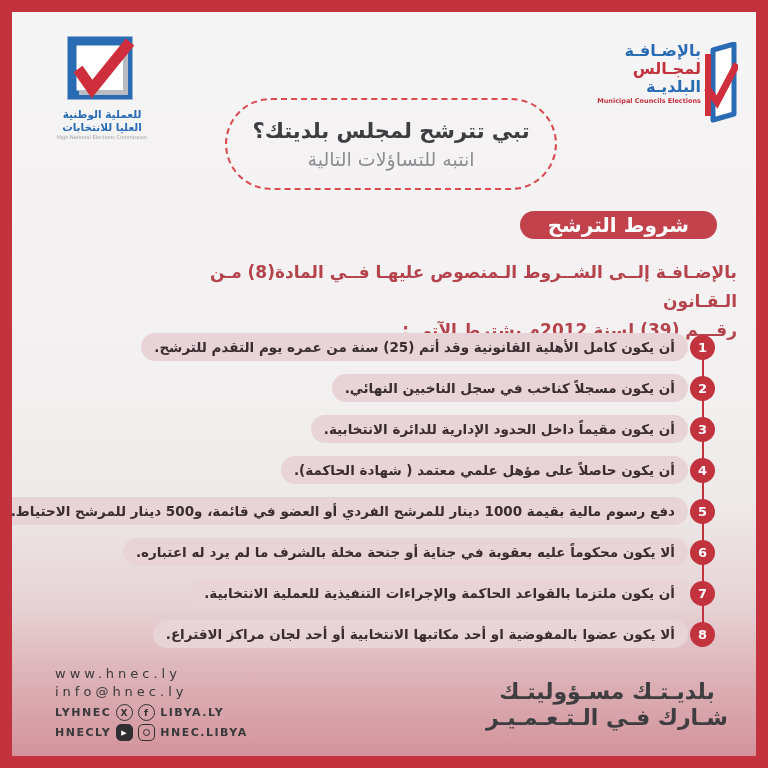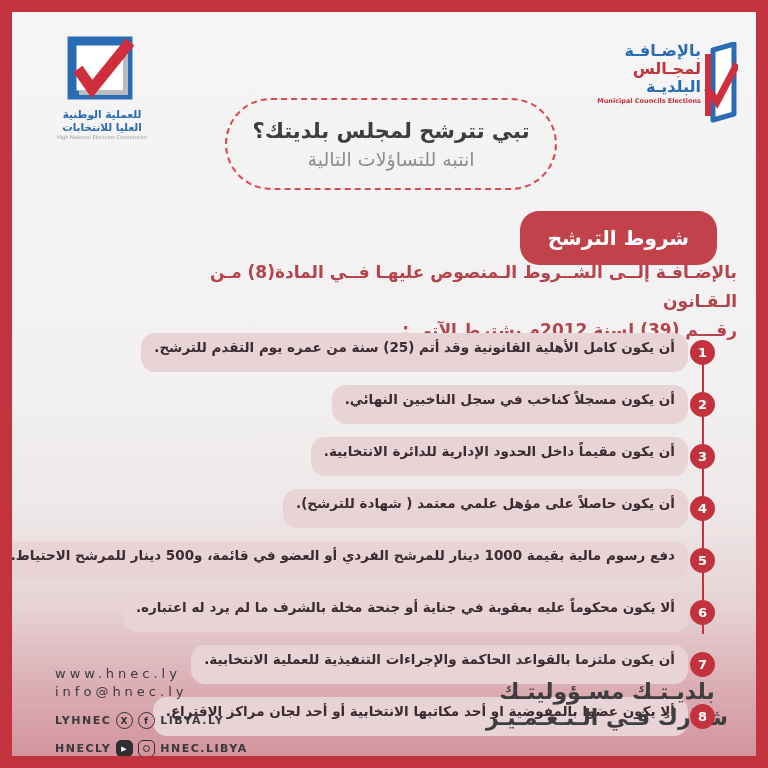--- a/index.html
+++ b/index.html
@@ -25,37 +25,37 @@
   .question-box{
     position:absolute;left:213px;top:86px;width:332px;height:92px;box-sizing:border-box;
     border:2px dashed var(--dash-red,#d94a52);border-radius:46px;
     display:flex;flex-direction:column;justify-content:center;align-items:center;gap:5px;
   }
   .q-title{color:var(--title-dark,#3e3d3f);font-size:21px;font-weight:700;}
   .q-sub{color:var(--subtitle-gray,#8e8d8f);font-size:19px;font-weight:400;}
   
   .badge{
     position:absolute;top:199px;right:39px;background:var(--badge-red,#c2424c);color:#fff;
-    font-size:20px;font-weight:700;padding:15px 28px;border-radius:19px;line-height:24px;
+    font-size:20px;font-weight:700;padding:2px 28px;border-radius:19px;line-height:24px;
   }
   .intro{position:absolute;top:246px;right:19px;width:565px;text-align:right;
     color:var(--intro-red,#b4434c);font-size:17px;font-weight:700;line-height:29px;}
   
   .items{position:absolute;top:321px;right:41px;left:15px;display:flex;flex-direction:column;gap:13px;}
   .rail{position:absolute;top:14px;right:11.5px;width:2px;height:287px;background:var(--accent-red,#c2333e);}
   .item-row{display:flex;align-items:center;gap:2px;position:relative;}
   .num{flex:0 0 25px;width:25px;height:25px;border-radius:50%;background:var(--accent-red,#c2333e);
     color:#fff;font-size:13px;font-weight:700;display:flex;align-items:center;justify-content:center;
     direction:ltr;z-index:1;}
-  .pill{background:var(--pill-bg,#e8d4d7);border-radius:14px;height:39px;line-height:28px;
+  .pill{background:var(--pill-bg,#e8d4d7);border-radius:14px;height:28px;line-height:28px;
     padding:0 13px;font-size:13.5px;font-weight:700;color:var(--item-text,#3a2c30);white-space:nowrap;}
   
   .footer-left{position:absolute;left:43px;top:653px;direction:ltr;color:var(--footer-text,#39393b);}
   .web-line{font-size:13px;letter-spacing:4px;font-weight:500;line-height:18px;}
-  .social-row{display:flex;align-items:center;gap:5px;margin-top:11px;font-size:11px;letter-spacing:1.5px;font-weight:700;}
+  .social-row{display:flex;align-items:center;gap:5px;margin-top:3px;font-size:11px;letter-spacing:1.5px;font-weight:700;}
   .sicon{box-sizing:border-box;width:17px;height:17px;border:1.6px solid #2f2f31;border-radius:50%;
     display:flex;align-items:center;justify-content:center;font-size:9px;font-weight:700;color:#2f2f31;}
   .sicon.yt{border-radius:5px;background:#2f2f31;color:#fff;font-size:7px;}
   .sicon.ig{border-radius:5px;}
   .ig-dot{box-sizing:border-box;width:7px;height:7px;border:1.5px solid #2f2f31;border-radius:50%;}
   .footer-right{position:absolute;right:28px;top:667px;text-align:center;
     color:var(--title-dark,#3e3d3f);font-size:22px;font-weight:700;line-height:26px;}
 </style>
 </head>
 <body>
@@ -109,21 +109,21 @@
     <div class="item-row">
       <div class="num">2</div>
       <div class="pill">أن يكون مسجلاً كناخب في سجل الناخبين النهائي.</div>
     </div>
     <div class="item-row">
       <div class="num">3</div>
       <div class="pill">أن يكون مقيماً داخل الحدود الإدارية للدائرة الانتخابية.</div>
     </div>
     <div class="item-row">
       <div class="num">4</div>
-      <div class="pill">أن يكون حاصلاً على مؤهل علمي معتمد ( شهادة للترشح).</div>
+      <div class="pill">أن يكون حاصلاً على مؤهل علمي معتمد ( شهادة الحاكمة).</div>
     </div>
     <div class="item-row">
       <div class="num">5</div>
       <div class="pill">دفع رسوم مالية بقيمة 1000 دينار للمرشح الفردي أو العضو في قائمة، و500 دينار للمرشح الاحتياط.</div>
     </div>
     <div class="item-row">
       <div class="num">6</div>
       <div class="pill">ألا يكون محكوماً عليه بعقوبة في جناية أو جنحة مخلة بالشرف ما لم يرد له اعتباره.</div>
     </div>
     <div class="item-row">

